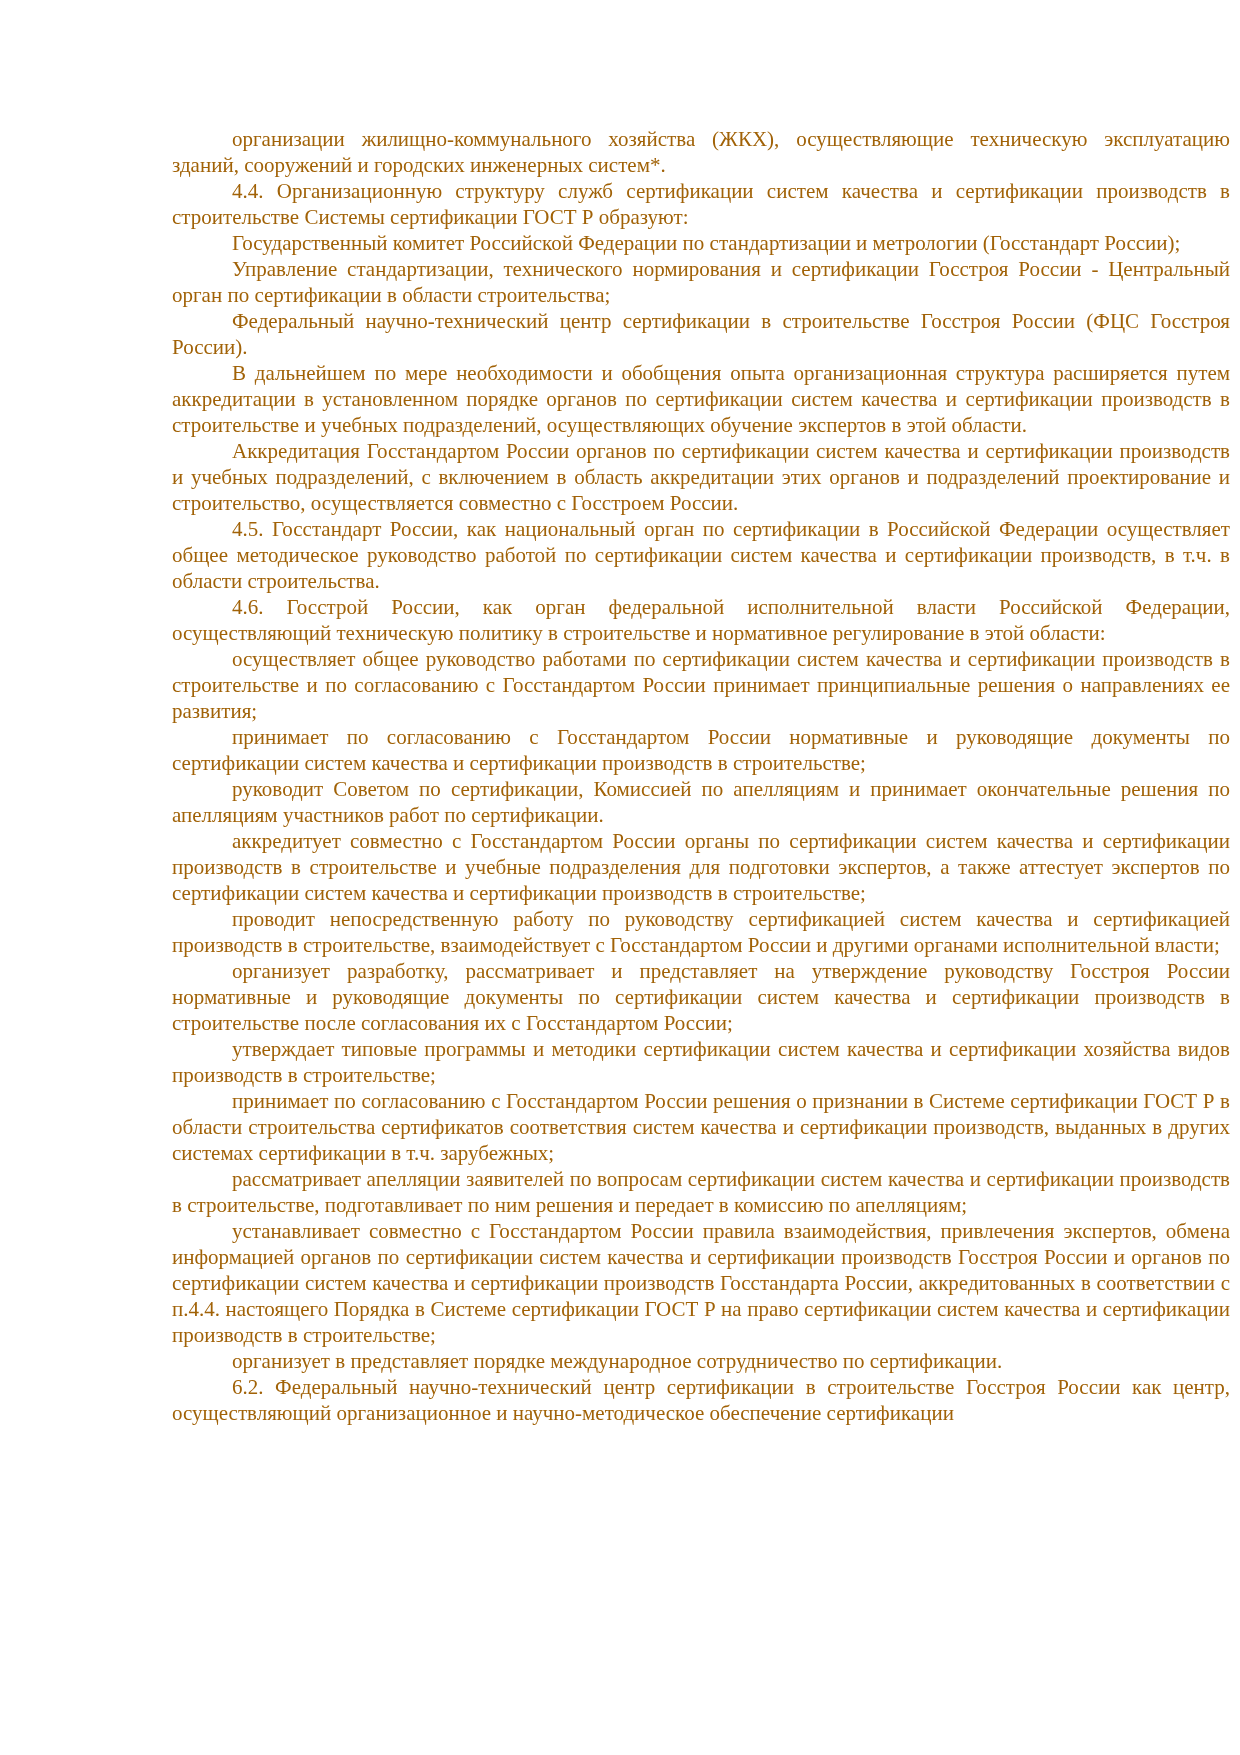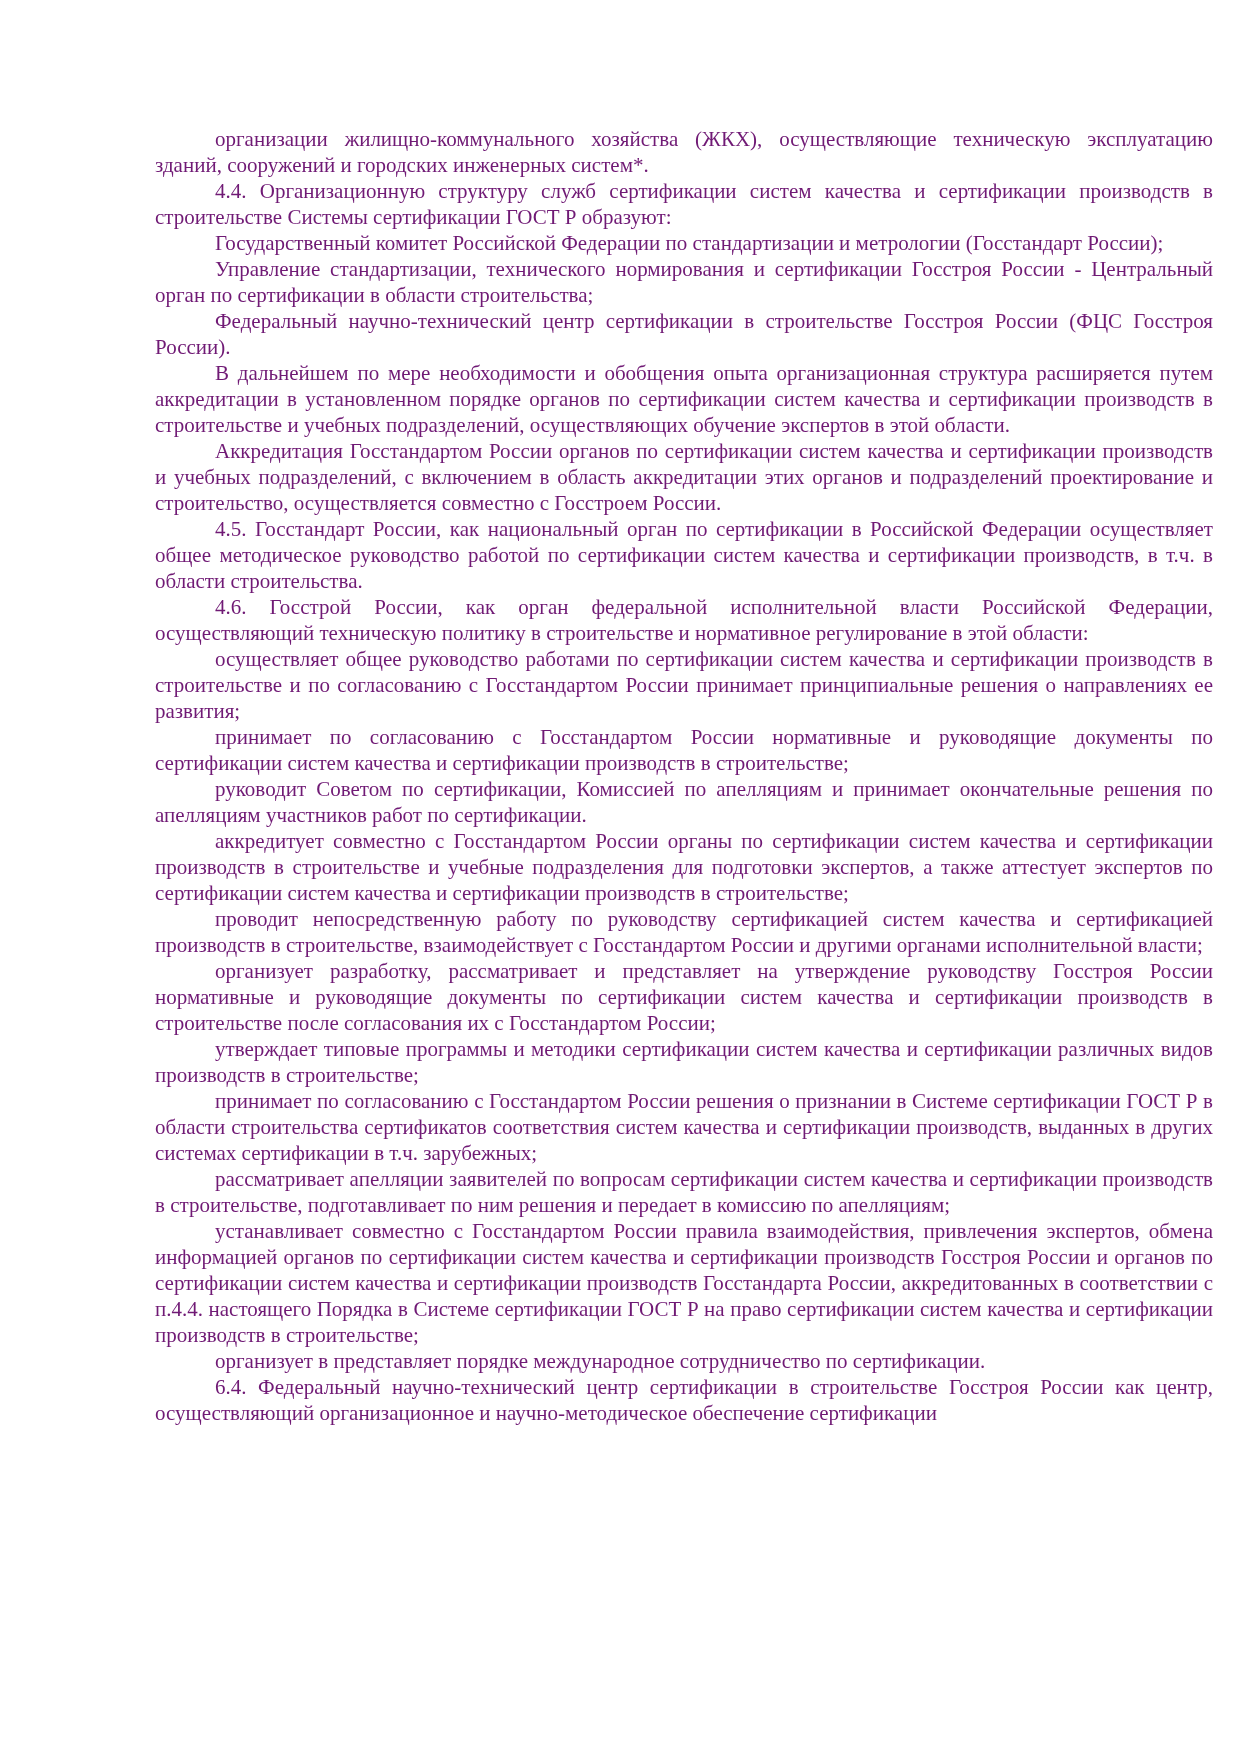--- a/index.html
+++ b/index.html
@@ -9,27 +9,27 @@
   }
   .page {
     position: relative;
     width: 1240px;
     height: 1755px;
     background: #ffffff;
     overflow: hidden;
   }
   .text-block {
     position: absolute;
-    left: 155px;
+    left: 172px;
     top: 126px;
     width: 1058px;
     font-family: "Liberation Serif", serif;
     font-size: 21px;
     line-height: 26px;
-    color: #701a75;
+    color: #a16207;
     text-align: justify;
   }
   .text-block p {
     margin: 0;
     padding: 0;
     text-indent: 60px;
     text-align: justify;
   }
 </style>
 </head>
@@ -45,20 +45,20 @@
     <p>В дальнейшем по мере необходимости и обобщения опыта организационная структура расширяется путем аккредитации в установленном порядке органов по сертификации систем качества и сертификации производств в строительстве и учебных подразделений, осуществляющих обучение экспертов в этой области.</p>
     <p>Аккредитация Госстандартом России органов по сертификации систем качества и сертификации производств и учебных подразделений, с включением в область аккредитации этих органов и подразделений проектирование и строительство, осуществляется совместно с Госстроем России.</p>
     <p>4.5. Госстандарт России, как национальный орган по сертификации в Российской Федерации осуществляет общее методическое руководство работой по сертификации систем качества и сертификации производств, в т.ч. в области строительства.</p>
     <p>4.6. Госстрой России, как орган федеральной исполнительной власти Российской Федерации, осуществляющий техническую политику в строительстве и нормативное регулирование в этой области:</p>
     <p>осуществляет общее руководство работами по сертификации систем качества и сертификации производств в строительстве и по согласованию с Госстандартом России принимает принципиальные решения о направлениях ее развития;</p>
     <p>принимает по согласованию с Госстандартом России нормативные и руководящие документы по сертификации систем качества и сертификации производств в строительстве;</p>
     <p>руководит Советом по сертификации, Комиссией по апелляциям и принимает окончательные решения по апелляциям участников работ по сертификации.</p>
     <p>аккредитует совместно с Госстандартом России органы по сертификации систем качества и сертификации производств в строительстве и учебные подразделения для подготовки экспертов, а также аттестует экспертов по сертификации систем качества и сертификации производств в строительстве;</p>
     <p>проводит непосредственную работу по руководству сертификацией систем качества и сертификацией производств в строительстве, взаимодействует с Госстандартом России и другими органами исполнительной власти;</p>
     <p>организует разработку, рассматривает и представляет на утверждение руководству Госстроя России нормативные и руководящие документы по сертификации систем качества и сертификации производств в строительстве после согласования их с Госстандартом России;</p>
-    <p>утверждает типовые программы и методики сертификации систем качества и сертификации различных видов производств в строительстве;</p>
+    <p>утверждает типовые программы и методики сертификации систем качества и сертификации хозяйства видов производств в строительстве;</p>
     <p>принимает по согласованию с Госстандартом России решения о признании в Системе сертификации ГОСТ Р в области строительства сертификатов соответствия систем качества и сертификации производств, выданных в других системах сертификации в т.ч. зарубежных;</p>
     <p>рассматривает апелляции заявителей по вопросам сертификации систем качества и сертификации производств в строительстве, подготавливает по ним решения и передает в комиссию по апелляциям;</p>
     <p>устанавливает совместно с Госстандартом России правила взаимодействия, привлечения экспертов, обмена информацией органов по сертификации систем качества и сертификации производств Госстроя России и органов по сертификации систем качества и сертификации производств Госстандарта России, аккредитованных в соответствии с п.4.4. настоящего Порядка в Системе сертификации ГОСТ Р на право сертификации систем качества и сертификации производств в строительстве;</p>
     <p>организует в представляет порядке международное сотрудничество по сертификации.</p>
-    <p>6.4. Федеральный научно-технический центр сертификации в строительстве Госстроя России как центр, осуществляющий организационное и научно-методическое обеспечение сертификации</p>
+    <p>6.2. Федеральный научно-технический центр сертификации в строительстве Госстроя России как центр, осуществляющий организационное и научно-методическое обеспечение сертификации</p>
   </div>
 </div>
 
 </body></html>

